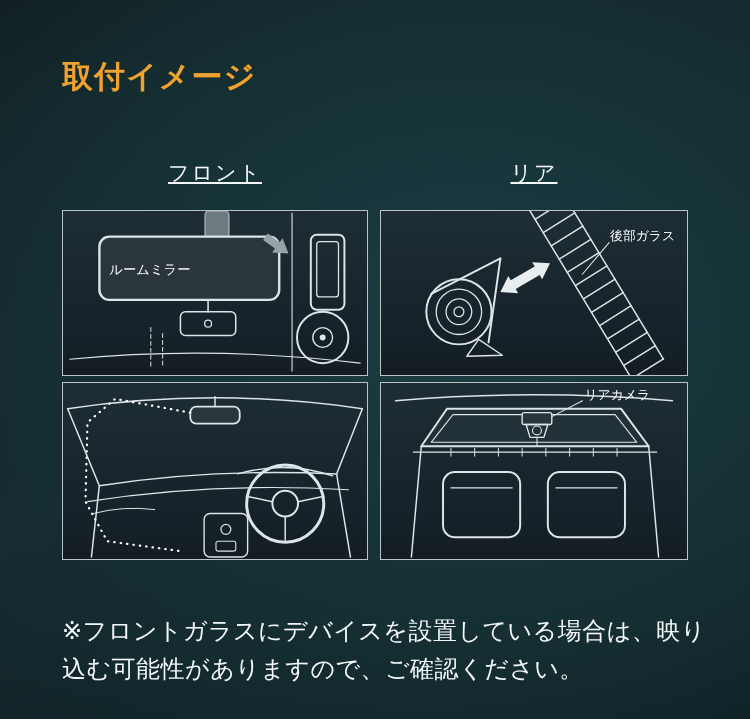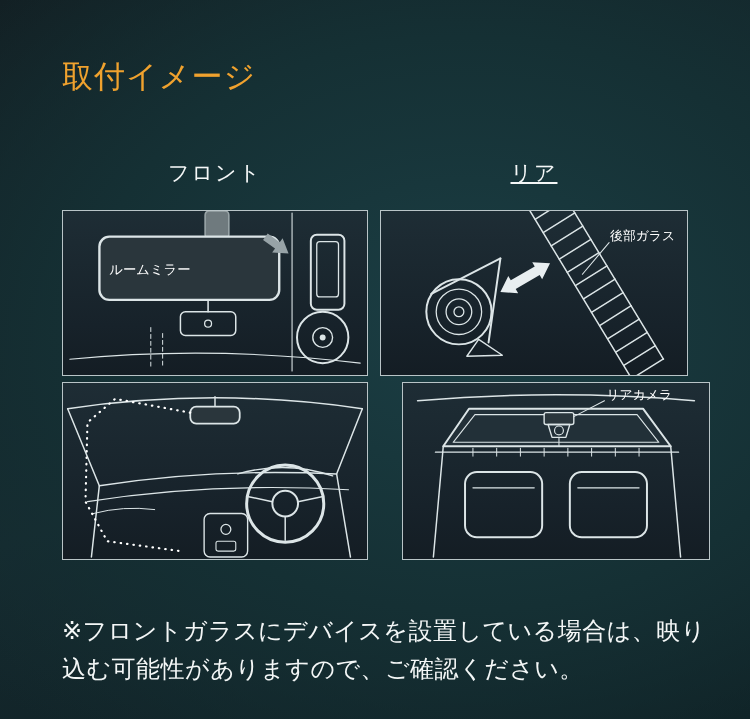--- a/index.html
+++ b/index.html
@@ -6,40 +6,40 @@
   .stage{
     position:relative;width:750px;height:719px;overflow:hidden;
     font-family:"Liberation Sans","DejaVu Sans",sans-serif;
     background:
       radial-gradient(120% 95% at 62% 45%, #1b3e44 0%, #153034 42%, rgba(0,0,0,0) 75%),
       linear-gradient(160deg,#121d21 0%, #15292e 55%, #0e1f23 100%);
     color:#f2f5f5;
   }
   .page-title{
     position:absolute;left:62px;top:56px;
-    font-size:31px;font-weight:normal;letter-spacing:1px;
+    font-size:31px;font-weight:bold;letter-spacing:1px;
     color:#f0a22e;
   }
   .col-label{
     position:absolute;top:158px;height:30px;line-height:30px;
     font-size:21px;color:#f4f7f7;text-align:center;letter-spacing:2px;
   }
-  .col-label.front{left:62px;width:306px;}
+  .col-label.front{left:62px;width:306px;text-decoration:underline;}
   .col-label.rear{left:380px;width:308px;text-decoration:underline;}
   .panel{
     position:absolute;
     background:linear-gradient(180deg,#1e2d35 0%, #17222a 70%, #141d24 100%);
     border:1px solid #b9c4c7;
     box-sizing:border-box;
   }
   .panel svg{display:block;width:100%;height:100%;}
   #panel-front-mirror{left:62px;top:210px;width:306px;height:166px;}
   #panel-rear-device {left:380px;top:210px;width:308px;height:166px;}
   #panel-front-cabin {left:62px;top:382px;width:306px;height:178px;}
-  #panel-rear-cabin  {left:380px;top:382px;width:308px;height:178px;margin-left:22px;}
+  #panel-rear-cabin  {left:380px;top:382px;width:308px;height:178px;}
   .note{
     position:absolute;left:62px;top:588px;width:648px;
     font-size:24px;line-height:1.6;color:#f4f7f7;
     letter-spacing:0.5px;
   }
   svg text{font-family:"Liberation Sans","DejaVu Sans",sans-serif;}
 </style>
 </head>
 <body>
 

